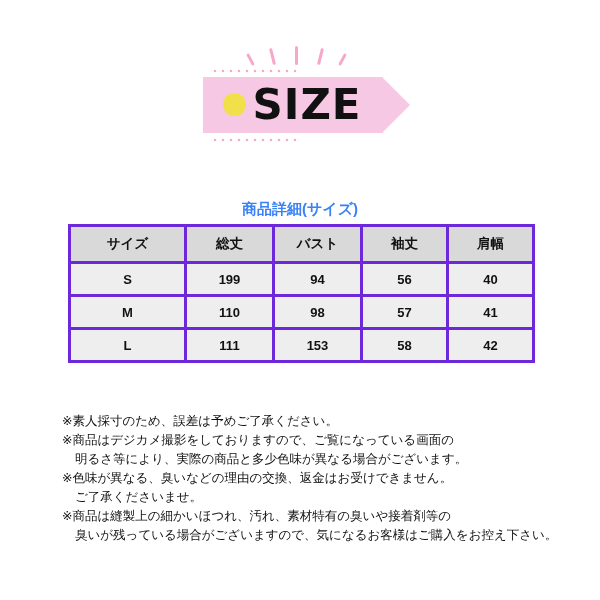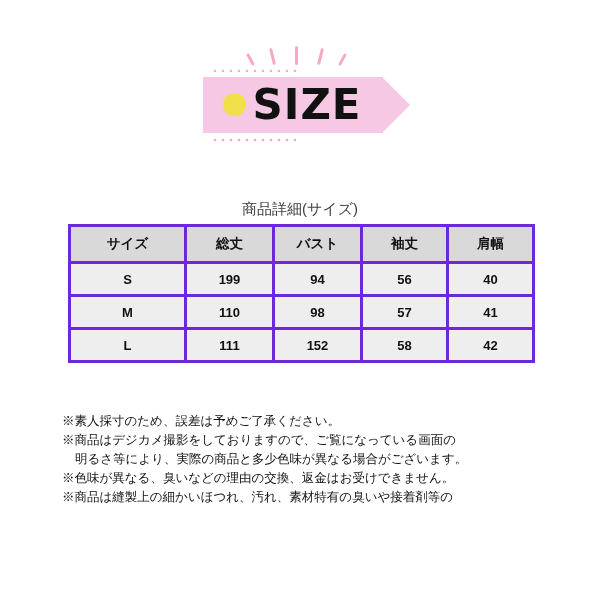--- a/index.html
+++ b/index.html
@@ -112,22 +112,22 @@
   }
 
   
   .table-title {
     position: absolute;
     left: 0;
     top: 200px;
     width: 600px;
     text-align: center;
     font-size: 15px;
-    font-weight: normal;
-    color: #404040;
+    font-weight: bold;
+    color: #3b82f6;
   }
 
   table.size-table {
     position: absolute;
     left: 68px;
     top: 224px;
     width: 464px;
     border-collapse: collapse;
     table-layout: fixed;
     font-size: 13px;
@@ -160,21 +160,20 @@
     position: absolute;
     left: 62px;
     top: 412px;
     width: 500px;
     font-size: 12.5px;
     line-height: 19px;
     color: #111111;
   }
   .note-line {
     white-space: pre;
-    font-family: Liberation Serif, serif;
   }
   .note-indent {
     padding-left: 13px;
   }
 </style>
 </head>
 <body>
 
 <div class="page">
 
@@ -225,28 +224,30 @@
       <tr>
         <td>M</td>
         <td>110</td>
         <td>98</td>
         <td>57</td>
         <td>41</td>
       </tr>
       <tr>
         <td>L</td>
         <td>111</td>
-        <td>152</td>
+        <td>153</td>
         <td>58</td>
         <td>42</td>
       </tr>
     </tbody>
   </table>
 
   <div class="notes">
     <div class="note-line">※素人採寸のため、誤差は予めご了承ください。</div>
     <div class="note-line">※商品はデジカメ撮影をしておりますので、ご覧になっている画面の</div>
     <div class="note-line note-indent">明るさ等により、実際の商品と多少色味が異なる場合がございます。</div>
     <div class="note-line">※色味が異なる、臭いなどの理由の交換、返金はお受けできません。</div>
+    <div class="note-line note-indent">ご了承くださいませ。</div>
     <div class="note-line">※商品は縫製上の細かいほつれ、汚れ、素材特有の臭いや接着剤等の</div>
+    <div class="note-line note-indent">臭いが残っている場合がございますので、気になるお客様はご購入をお控え下さい。</div>
   </div>
 
 </div>
 
 </body></html>

